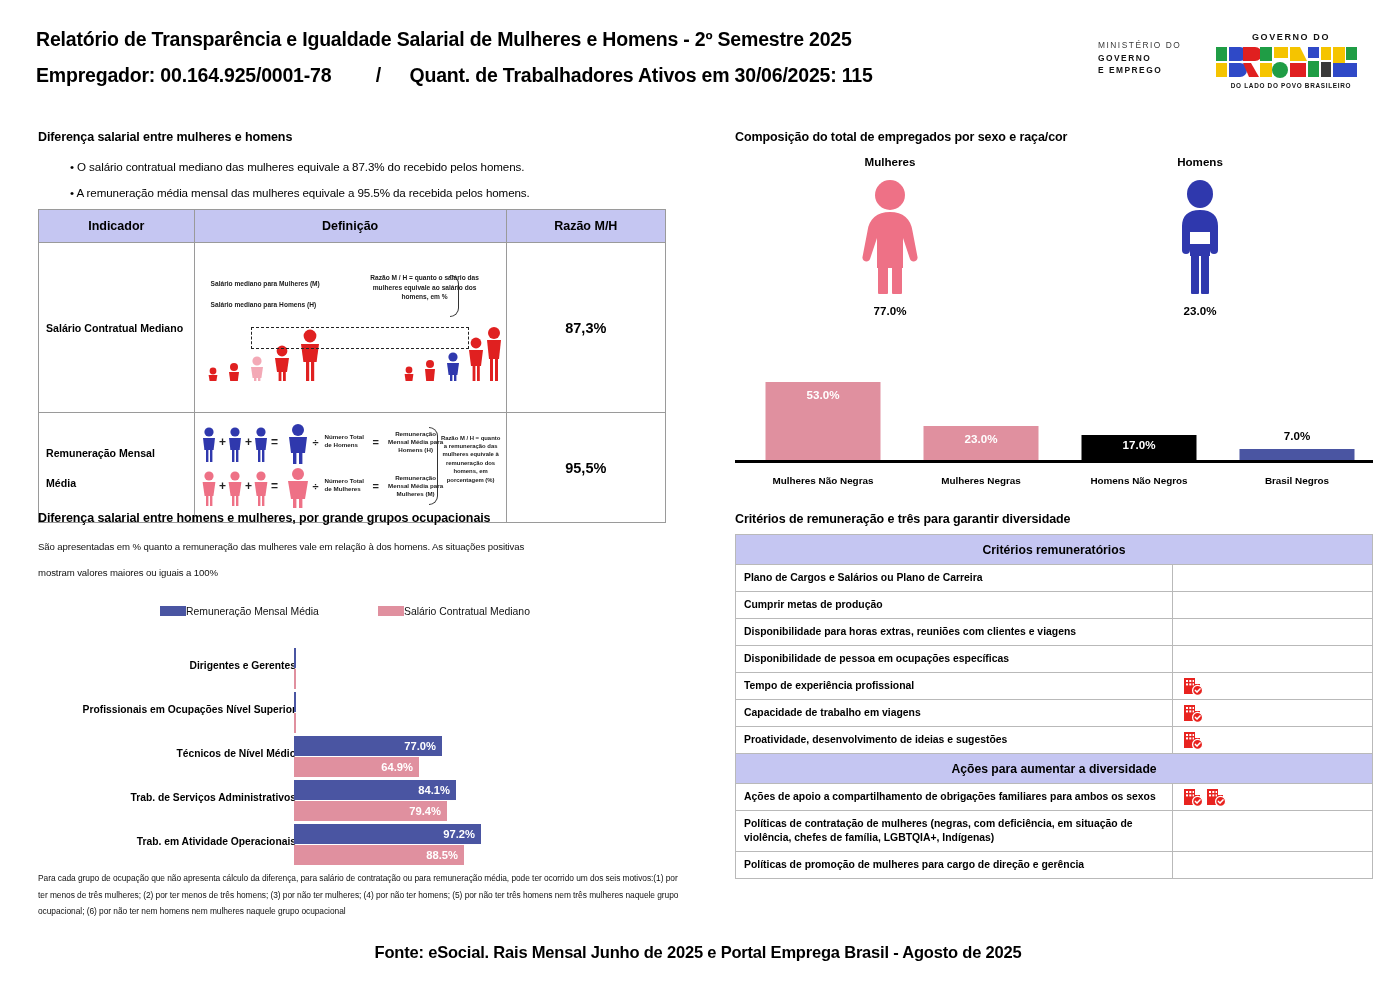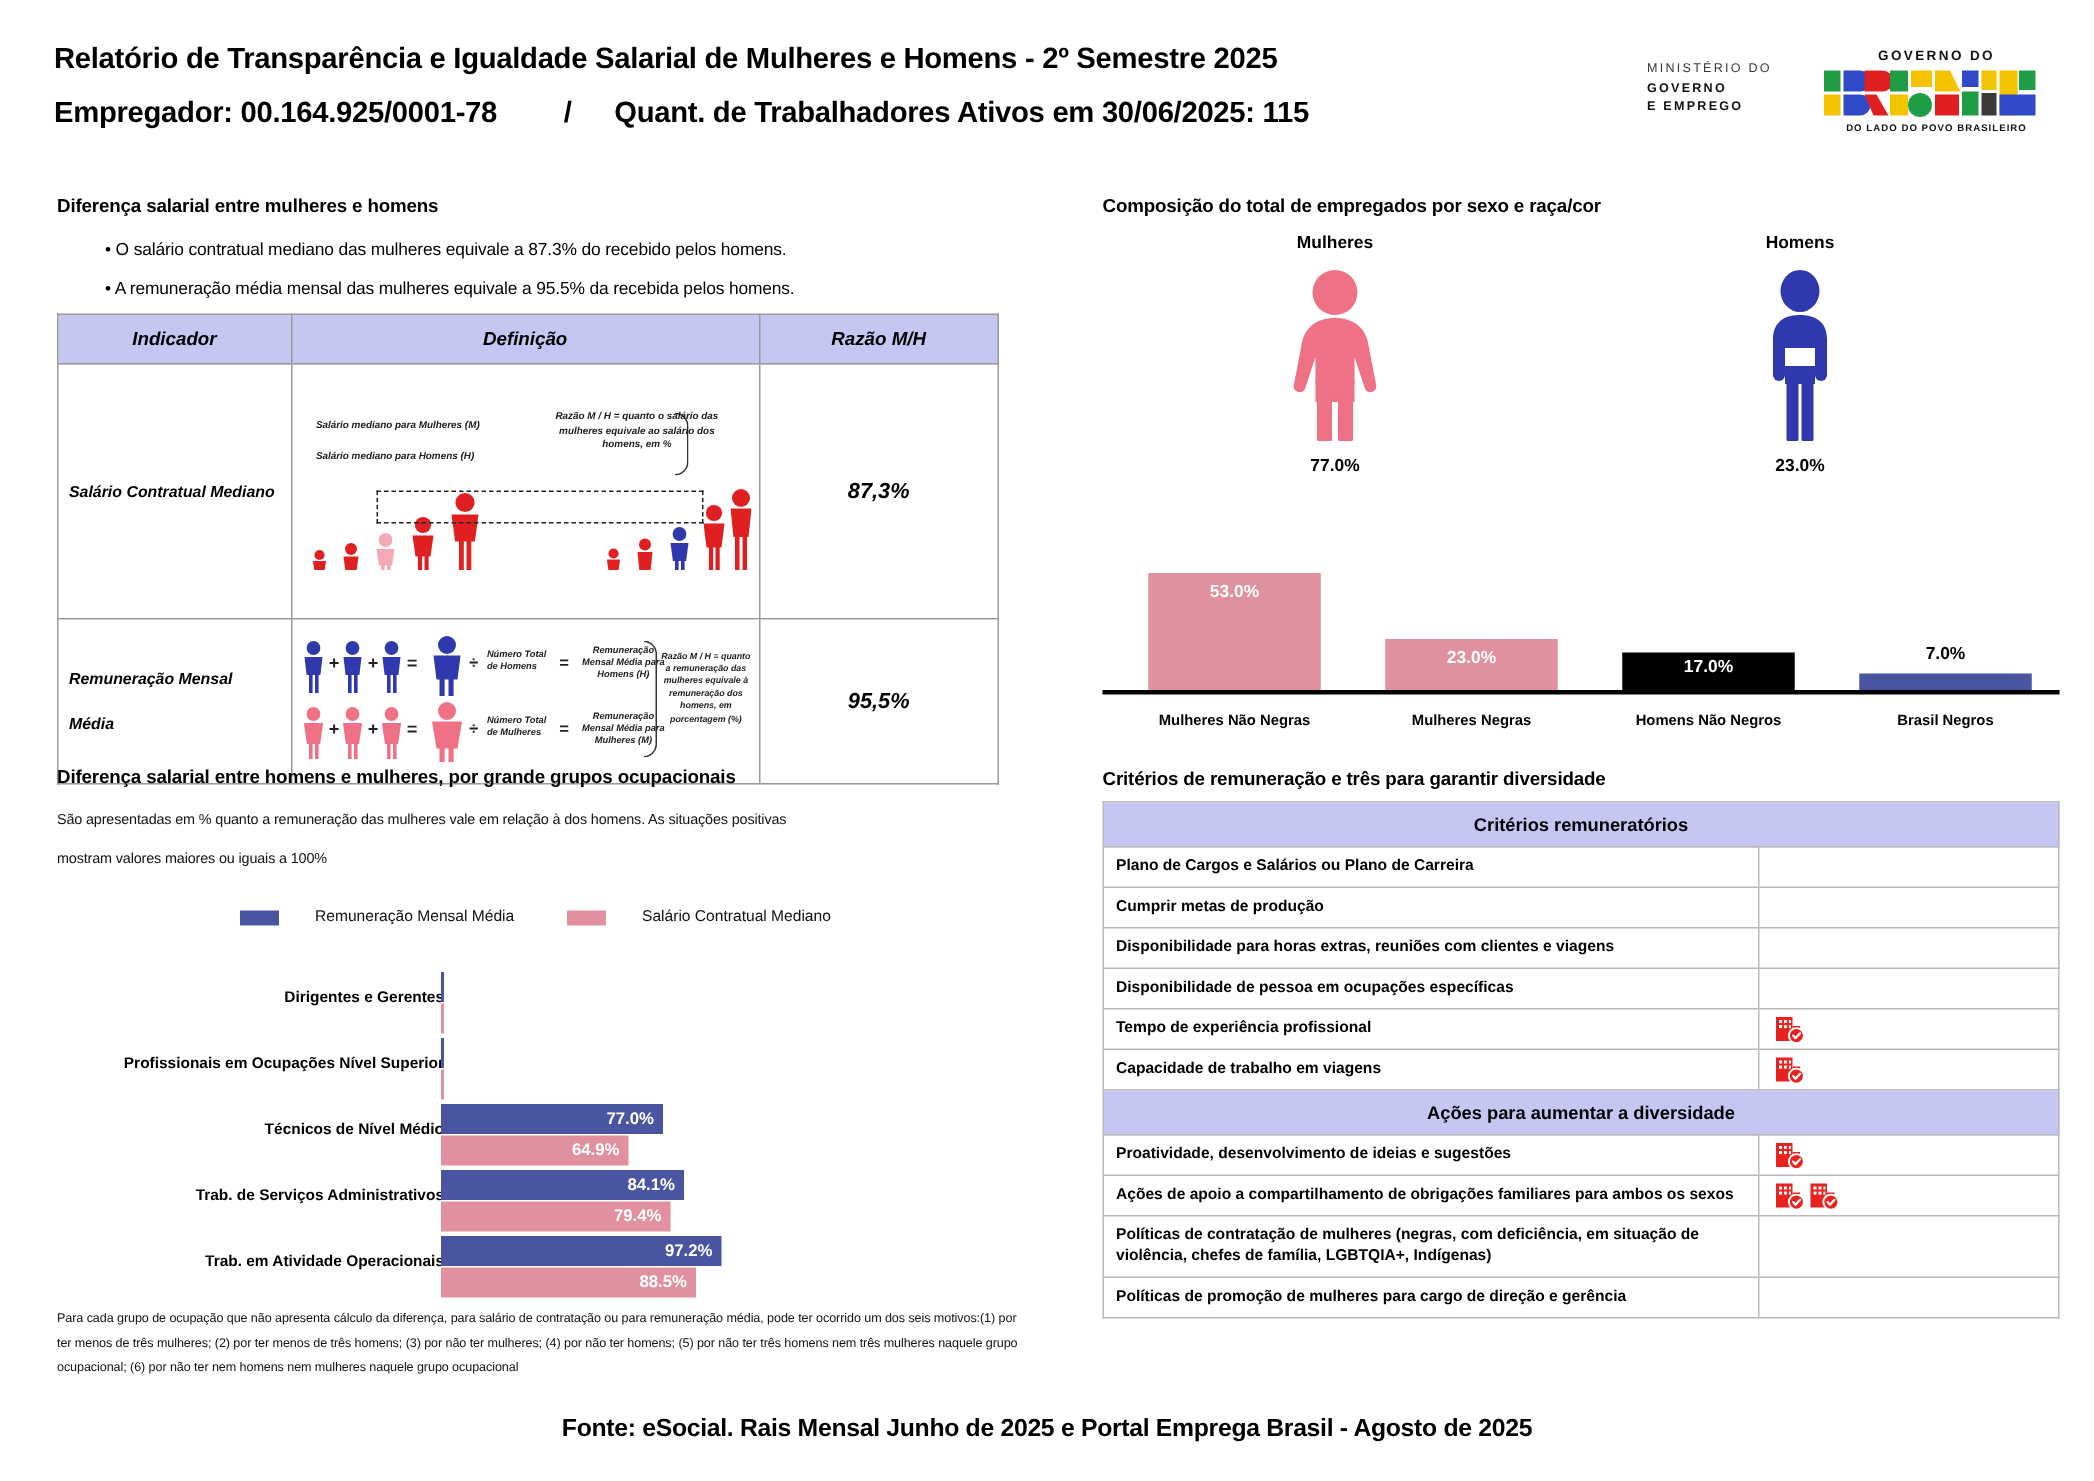--- a/index.html
+++ b/index.html
@@ -34,21 +34,21 @@
   .sec-title { font-size:12.5px; font-weight:bold; letter-spacing:-0.1px; }
 
   
   .lt-title { position:absolute; left:38px; top:130px; }
   .bullet { position:absolute; font-size:11.6px; letter-spacing:-0.1px; }
   .bullet.b1 { left:70px; top:160px; }
   .bullet.b2 { left:70px; top:186px; }
 
   
   .ind-table { position:absolute; left:38px; top:209px; width:628px; border-collapse:collapse; }
-  .ind-table th, .ind-table td { border:1px solid #9a9a9a;font-style:italic; }
+  .ind-table th, .ind-table td { border:1px solid #9a9a9a; }
   .ind-table thead th { background:#c5c6f2; font-size:12.5px; font-weight:bold; height:33px; text-align:center; }
   .col-ind { width:156px; }
   .col-def { width:312px; }
   .col-raz { width:160px; }
   .ind-name { font-size:10.6px; font-weight:bold; padding-left:7px; vertical-align:middle; }
   .ind-ratio { font-size:14.5px; font-weight:bold; text-align:center; vertical-align:middle; }
   .def-cell { padding:4px 2px; vertical-align:middle; }
 
   
   .def1 { position:relative; width:304px; height:125px; }
@@ -73,21 +73,21 @@
   .d2-desc { position:absolute; left:243px; top:14px; width:62px; font-size:5.9px; font-weight:bold;
              line-height:8.4px; text-align:center; color:#1a1a1a; }
 
   
   .lb-title { position:absolute; left:38px; top:511px; }
   .lb-note { position:absolute; left:38px; font-size:9.6px; letter-spacing:-0.1px; color:#111; }
   .lb-note.n1 { top:541px; }
   .lb-note.n2 { top:567px; }
 
   .legend { position:absolute; left:160px; top:606px; width:400px; height:16px; }
-  .lg-item { position:absolute; display:flex; align-items:flex-end; gap:24px; }
+  .lg-item { position:absolute; display:flex; align-items:flex-start; gap:0; }
   .lg-sw { width:26px; height:10px; display:block; }
   .lg-tx { font-size:10.4px; color:#111; }
 
   .occ-chart { position:absolute; left:38px; top:648px; width:640px; height:210px; }
   .occ-row { position:absolute; left:0; width:640px; height:42px; }
   .occ-lab { position:absolute; right:382px; top:12px; width:252px; text-align:right;
              font-size:10.3px; font-weight:bold; white-space:nowrap; color:#000; }
   .occ-bars { position:absolute; left:256px; top:0; width:384px; height:42px; }
   .obar { position:absolute; left:0; height:20px; }
   .obar.blue { top:0; background:#4a55a2; }
@@ -600,24 +600,20 @@
                   <rect x="9.6" y="7.4" width="1.4" height="2"></rect>
                 </g>
                 <circle cx="14.6" cy="14.4" r="5" fill="#e8231f" stroke="#fff" stroke-width="1.3"></circle>
                 <path d="M12.4 14.4l1.6 1.7 3-3.2" stroke="#fff" stroke-width="1.5" fill="none" stroke-linecap="round" stroke-linejoin="round"></path>
               </svg>
           </span>
         </div>
       </td>
     </tr>
     <tr>
-      <td class="sec-head" colspan="2">Ações para aumentar a diversidade</td>
-    </tr>
-
-    <tr>
       <td class="crit-lbl">Proatividade, desenvolvimento de ideias e sugestões</td>
       <td class="crit-mark">
         <div class="ic-wrap">
           <span class="bld">
             <svg width="20" height="20" viewBox="0 0 20 20">
                 <g fill="#e8231f">
                   <rect x="1" y="2" width="11" height="16"></rect>
                   <rect x="12" y="8" width="5" height="10"></rect>
                 </g>
                 <g fill="#fff">
@@ -627,20 +623,24 @@
                   <rect x="3" y="7.4" width="2" height="2"></rect>
                   <rect x="6.3" y="7.4" width="2" height="2"></rect>
                   <rect x="9.6" y="7.4" width="1.4" height="2"></rect>
                 </g>
                 <circle cx="14.6" cy="14.4" r="5" fill="#e8231f" stroke="#fff" stroke-width="1.3"></circle>
                 <path d="M12.4 14.4l1.6 1.7 3-3.2" stroke="#fff" stroke-width="1.5" fill="none" stroke-linecap="round" stroke-linejoin="round"></path>
               </svg>
           </span>
         </div>
       </td>
+    </tr>
+
+    <tr>
+      <td class="sec-head" colspan="2">Ações para aumentar a diversidade</td>
     </tr>
 
     <tr>
       <td class="crit-lbl">Ações de apoio a compartilhamento de obrigações familiares para ambos os sexos</td>
       <td class="crit-mark">
         <div class="ic-wrap">
           <span class="bld">
             <svg width="20" height="20" viewBox="0 0 20 20">
                 <g fill="#e8231f">
                   <rect x="1" y="2" width="11" height="16"></rect>

